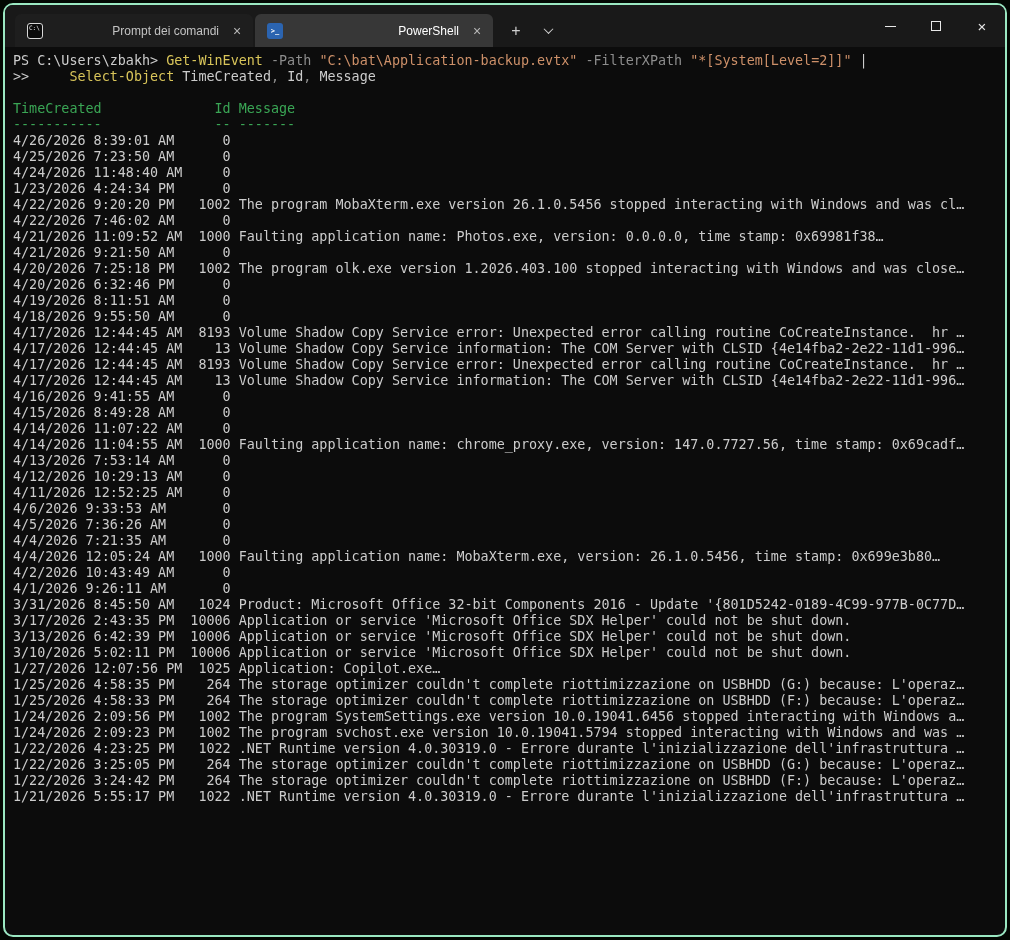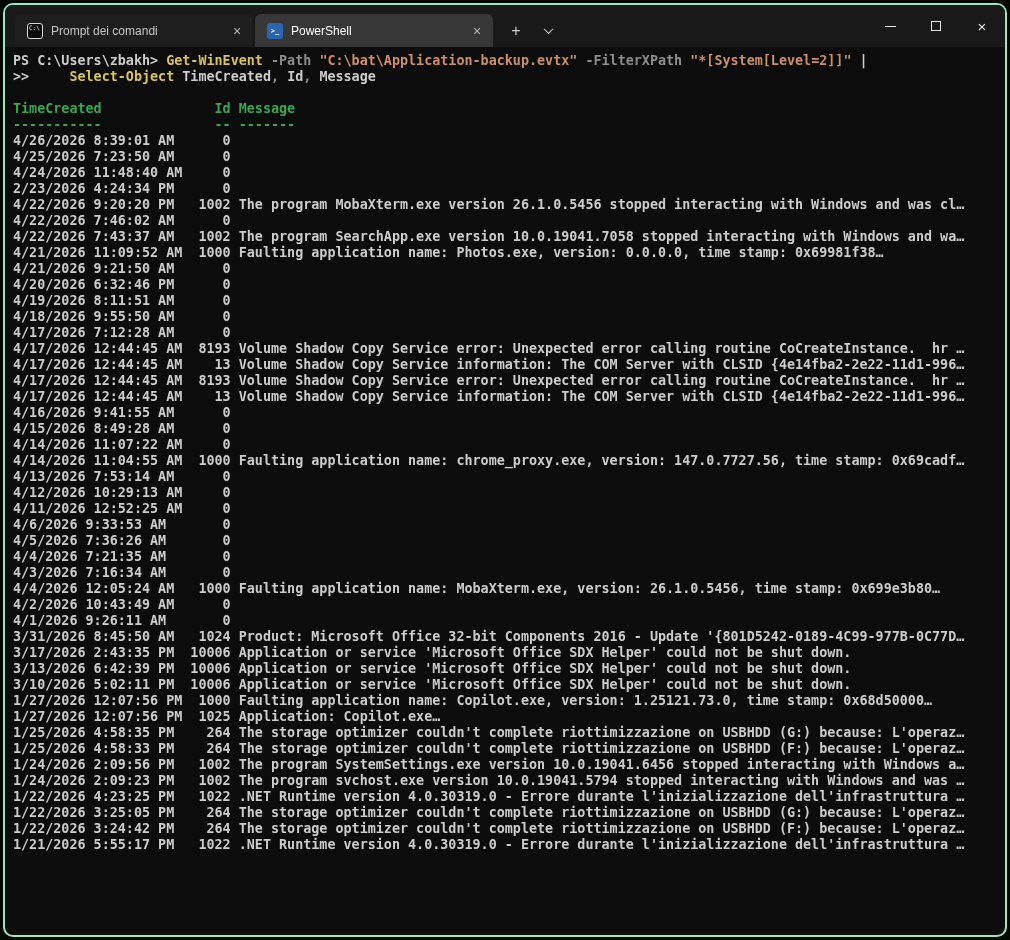--- a/index.html
+++ b/index.html
@@ -75,20 +75,21 @@
     color: #ffffff;
     font-size: 7px;
     font-weight: bold;
     letter-spacing: 0;
   }
   .tab-label {
     flex: 1;
     white-space: nowrap;
     overflow: hidden;
     text-overflow: ellipsis;
+    text-align: right;
   }
   .tab-close {
     width: 20px; height: 20px;
     flex: 0 0 auto;
     display: flex; align-items: center; justify-content: center;
     border-radius: 4px;
     font-size: 14px;
     color: #b8b8b8;
     cursor: default;
   }
@@ -117,21 +118,21 @@
   .close-glyph { font-size: 15px; line-height: 15px; }
   .terminal {
     flex: 1;
     padding: 6px 0 0 8px;
     font-family: "DejaVu Sans Mono", monospace;
     font-size: 13.4px;
     line-height: 16px;
     color: var(--term-fg, #cccccc);
     overflow: hidden;
   }
-  .tline { white-space: pre; min-height: 16px; font-weight: bold; }
+  .tline { white-space: pre; min-height: 16px; }
   .tk-plain  { color: var(--term-fg, #cccccc); }
   .tk-cmd    { color: var(--tk-cmd, #d9c55a); }
   .tk-param  { color: var(--tk-param, #8d8d8d); }
   .tk-str    { color: var(--tk-str, #cd9069); }
   .tk-header { color: var(--tk-header, #3aa655); }
 </style>
 </head>
 <body>
 
 <div class="window">
@@ -166,53 +167,50 @@
   </div>
   <div class="terminal" id="terminal-screen">
       <div class="tline"><span class="tk-plain">PS C:\Users\zbakh&gt; </span><span class="tk-cmd">Get-WinEvent </span><span class="tk-param">-Path </span><span class="tk-str">"C:\bat\Application-backup.evtx" </span><span class="tk-param">-FilterXPath </span><span class="tk-str">"*[System[Level=2]]" </span><span class="tk-plain">|</span></div>
       <div class="tline"><span class="tk-plain">&gt;&gt;     </span><span class="tk-cmd">Select-Object </span><span class="tk-plain">TimeCreated</span><span class="tk-param">, </span><span class="tk-plain">Id</span><span class="tk-param">, </span><span class="tk-plain">Message</span></div>
       <div class="tline"></div>
       <div class="tline tk-header">TimeCreated              Id Message</div>
       <div class="tline tk-header">-----------              -- -------</div>
       <div class="tline">4/26/2026 8:39:01 AM      0 </div>
       <div class="tline">4/25/2026 7:23:50 AM      0 </div>
       <div class="tline">4/24/2026 11:48:40 AM     0 </div>
-      <div class="tline">2/23/2026 4:24:34 PM      0 </div>
+      <div class="tline">1/23/2026 4:24:34 PM      0 </div>
       <div class="tline">4/22/2026 9:20:20 PM   1002 The program MobaXterm.exe version 26.1.0.5456 stopped interacting with Windows and was cl…</div>
       <div class="tline">4/22/2026 7:46:02 AM      0 </div>
-      <div class="tline">4/22/2026 7:43:37 AM   1002 The program SearchApp.exe version 10.0.19041.7058 stopped interacting with Windows and wa…</div>
       <div class="tline">4/21/2026 11:09:52 AM  1000 Faulting application name: Photos.exe, version: 0.0.0.0, time stamp: 0x69981f38…</div>
       <div class="tline">4/21/2026 9:21:50 AM      0 </div>
+      <div class="tline">4/20/2026 7:25:18 PM   1002 The program olk.exe version 1.2026.403.100 stopped interacting with Windows and was close…</div>
       <div class="tline">4/20/2026 6:32:46 PM      0 </div>
       <div class="tline">4/19/2026 8:11:51 AM      0 </div>
       <div class="tline">4/18/2026 9:55:50 AM      0 </div>
-      <div class="tline">4/17/2026 7:12:28 AM      0 </div>
       <div class="tline">4/17/2026 12:44:45 AM  8193 Volume Shadow Copy Service error: Unexpected error calling routine CoCreateInstance.  hr …</div>
       <div class="tline">4/17/2026 12:44:45 AM    13 Volume Shadow Copy Service information: The COM Server with CLSID {4e14fba2-2e22-11d1-996…</div>
       <div class="tline">4/17/2026 12:44:45 AM  8193 Volume Shadow Copy Service error: Unexpected error calling routine CoCreateInstance.  hr …</div>
       <div class="tline">4/17/2026 12:44:45 AM    13 Volume Shadow Copy Service information: The COM Server with CLSID {4e14fba2-2e22-11d1-996…</div>
       <div class="tline">4/16/2026 9:41:55 AM      0 </div>
       <div class="tline">4/15/2026 8:49:28 AM      0 </div>
       <div class="tline">4/14/2026 11:07:22 AM     0 </div>
       <div class="tline">4/14/2026 11:04:55 AM  1000 Faulting application name: chrome_proxy.exe, version: 147.0.7727.56, time stamp: 0x69cadf…</div>
       <div class="tline">4/13/2026 7:53:14 AM      0 </div>
       <div class="tline">4/12/2026 10:29:13 AM     0 </div>
       <div class="tline">4/11/2026 12:52:25 AM     0 </div>
       <div class="tline">4/6/2026 9:33:53 AM       0 </div>
       <div class="tline">4/5/2026 7:36:26 AM       0 </div>
       <div class="tline">4/4/2026 7:21:35 AM       0 </div>
-      <div class="tline">4/3/2026 7:16:34 AM       0 </div>
       <div class="tline">4/4/2026 12:05:24 AM   1000 Faulting application name: MobaXterm.exe, version: 26.1.0.5456, time stamp: 0x699e3b80…</div>
       <div class="tline">4/2/2026 10:43:49 AM      0 </div>
       <div class="tline">4/1/2026 9:26:11 AM       0 </div>
       <div class="tline">3/31/2026 8:45:50 AM   1024 Product: Microsoft Office 32-bit Components 2016 - Update '{801D5242-0189-4C99-977B-0C77D…</div>
       <div class="tline">3/17/2026 2:43:35 PM  10006 Application or service 'Microsoft Office SDX Helper' could not be shut down.</div>
       <div class="tline">3/13/2026 6:42:39 PM  10006 Application or service 'Microsoft Office SDX Helper' could not be shut down.</div>
       <div class="tline">3/10/2026 5:02:11 PM  10006 Application or service 'Microsoft Office SDX Helper' could not be shut down.</div>
-      <div class="tline">1/27/2026 12:07:56 PM  1000 Faulting application name: Copilot.exe, version: 1.25121.73.0, time stamp: 0x68d50000…</div>
       <div class="tline">1/27/2026 12:07:56 PM  1025 Application: Copilot.exe…</div>
       <div class="tline">1/25/2026 4:58:35 PM    264 The storage optimizer couldn't complete riottimizzazione on USBHDD (G:) because: L'operaz…</div>
       <div class="tline">1/25/2026 4:58:33 PM    264 The storage optimizer couldn't complete riottimizzazione on USBHDD (F:) because: L'operaz…</div>
       <div class="tline">1/24/2026 2:09:56 PM   1002 The program SystemSettings.exe version 10.0.19041.6456 stopped interacting with Windows a…</div>
       <div class="tline">1/24/2026 2:09:23 PM   1002 The program svchost.exe version 10.0.19041.5794 stopped interacting with Windows and was …</div>
       <div class="tline">1/22/2026 4:23:25 PM   1022 .NET Runtime version 4.0.30319.0 - Errore durante l'inizializzazione dell'infrastruttura …</div>
       <div class="tline">1/22/2026 3:25:05 PM    264 The storage optimizer couldn't complete riottimizzazione on USBHDD (G:) because: L'operaz…</div>
       <div class="tline">1/22/2026 3:24:42 PM    264 The storage optimizer couldn't complete riottimizzazione on USBHDD (F:) because: L'operaz…</div>
       <div class="tline">1/21/2026 5:55:17 PM   1022 .NET Runtime version 4.0.30319.0 - Errore durante l'inizializzazione dell'infrastruttura …</div>
     </div>

